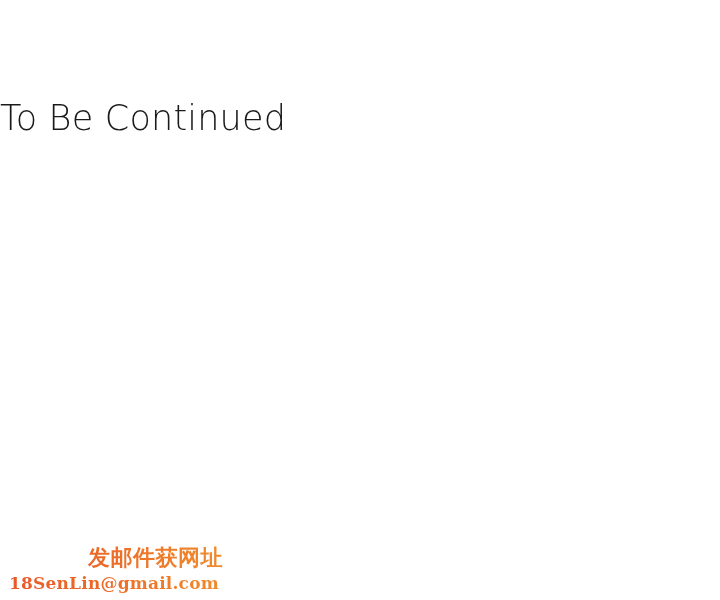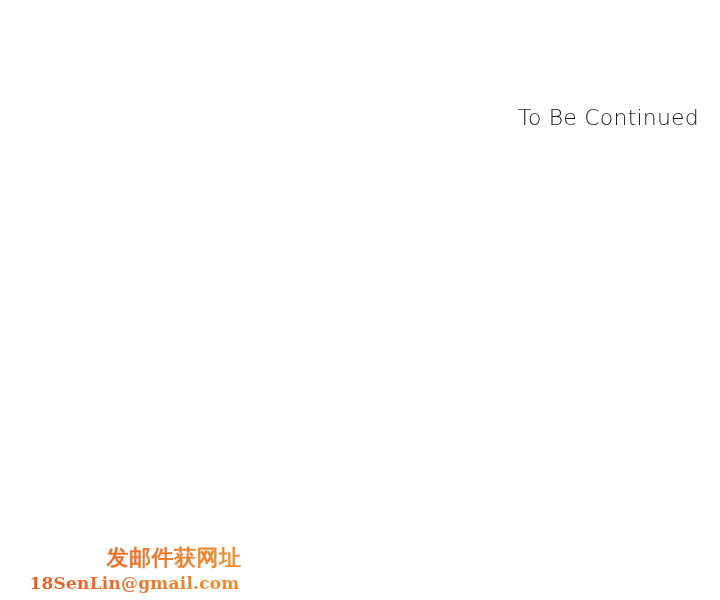--- a/index.html
+++ b/index.html
@@ -18,23 +18,22 @@
     font-family: "DejaVu Sans", sans-serif;
     -webkit-font-smoothing: antialiased;
   }
 
   
   .endcard {
     position: absolute;
     left: 0;
     top: 96px;
     width: 699px;              
-    text-align: right;
     font-family: "DejaVu Sans", sans-serif;
-    font-size: 22px;
+    font-size: 35px;
     font-weight: 300;
     line-height: 44px;
     letter-spacing: 0.2px;
     color: #1a1a1a;
     white-space: nowrap;
     user-select: none;
   }
 
   
   .watermark {
@@ -47,21 +46,20 @@
 
   .watermark-line {
     font-family: "DejaVu Serif", "Liberation Serif", serif;
     font-weight: bold;
     white-space: nowrap;
     
     background-image: linear-gradient(90deg, #E8562A 0%, #EC6B28 40%, #F0842B 75%, #F2922E 100%);
     -webkit-background-clip: text;
     background-clip: text;
     color: transparent;
-    text-align: center;
     -webkit-text-fill-color: transparent;
   }
 
   
   .watermark-cta {
     font-size: 22px;
     line-height: 26px;
     letter-spacing: 0.5px;
     padding-left: 88px;
   }

